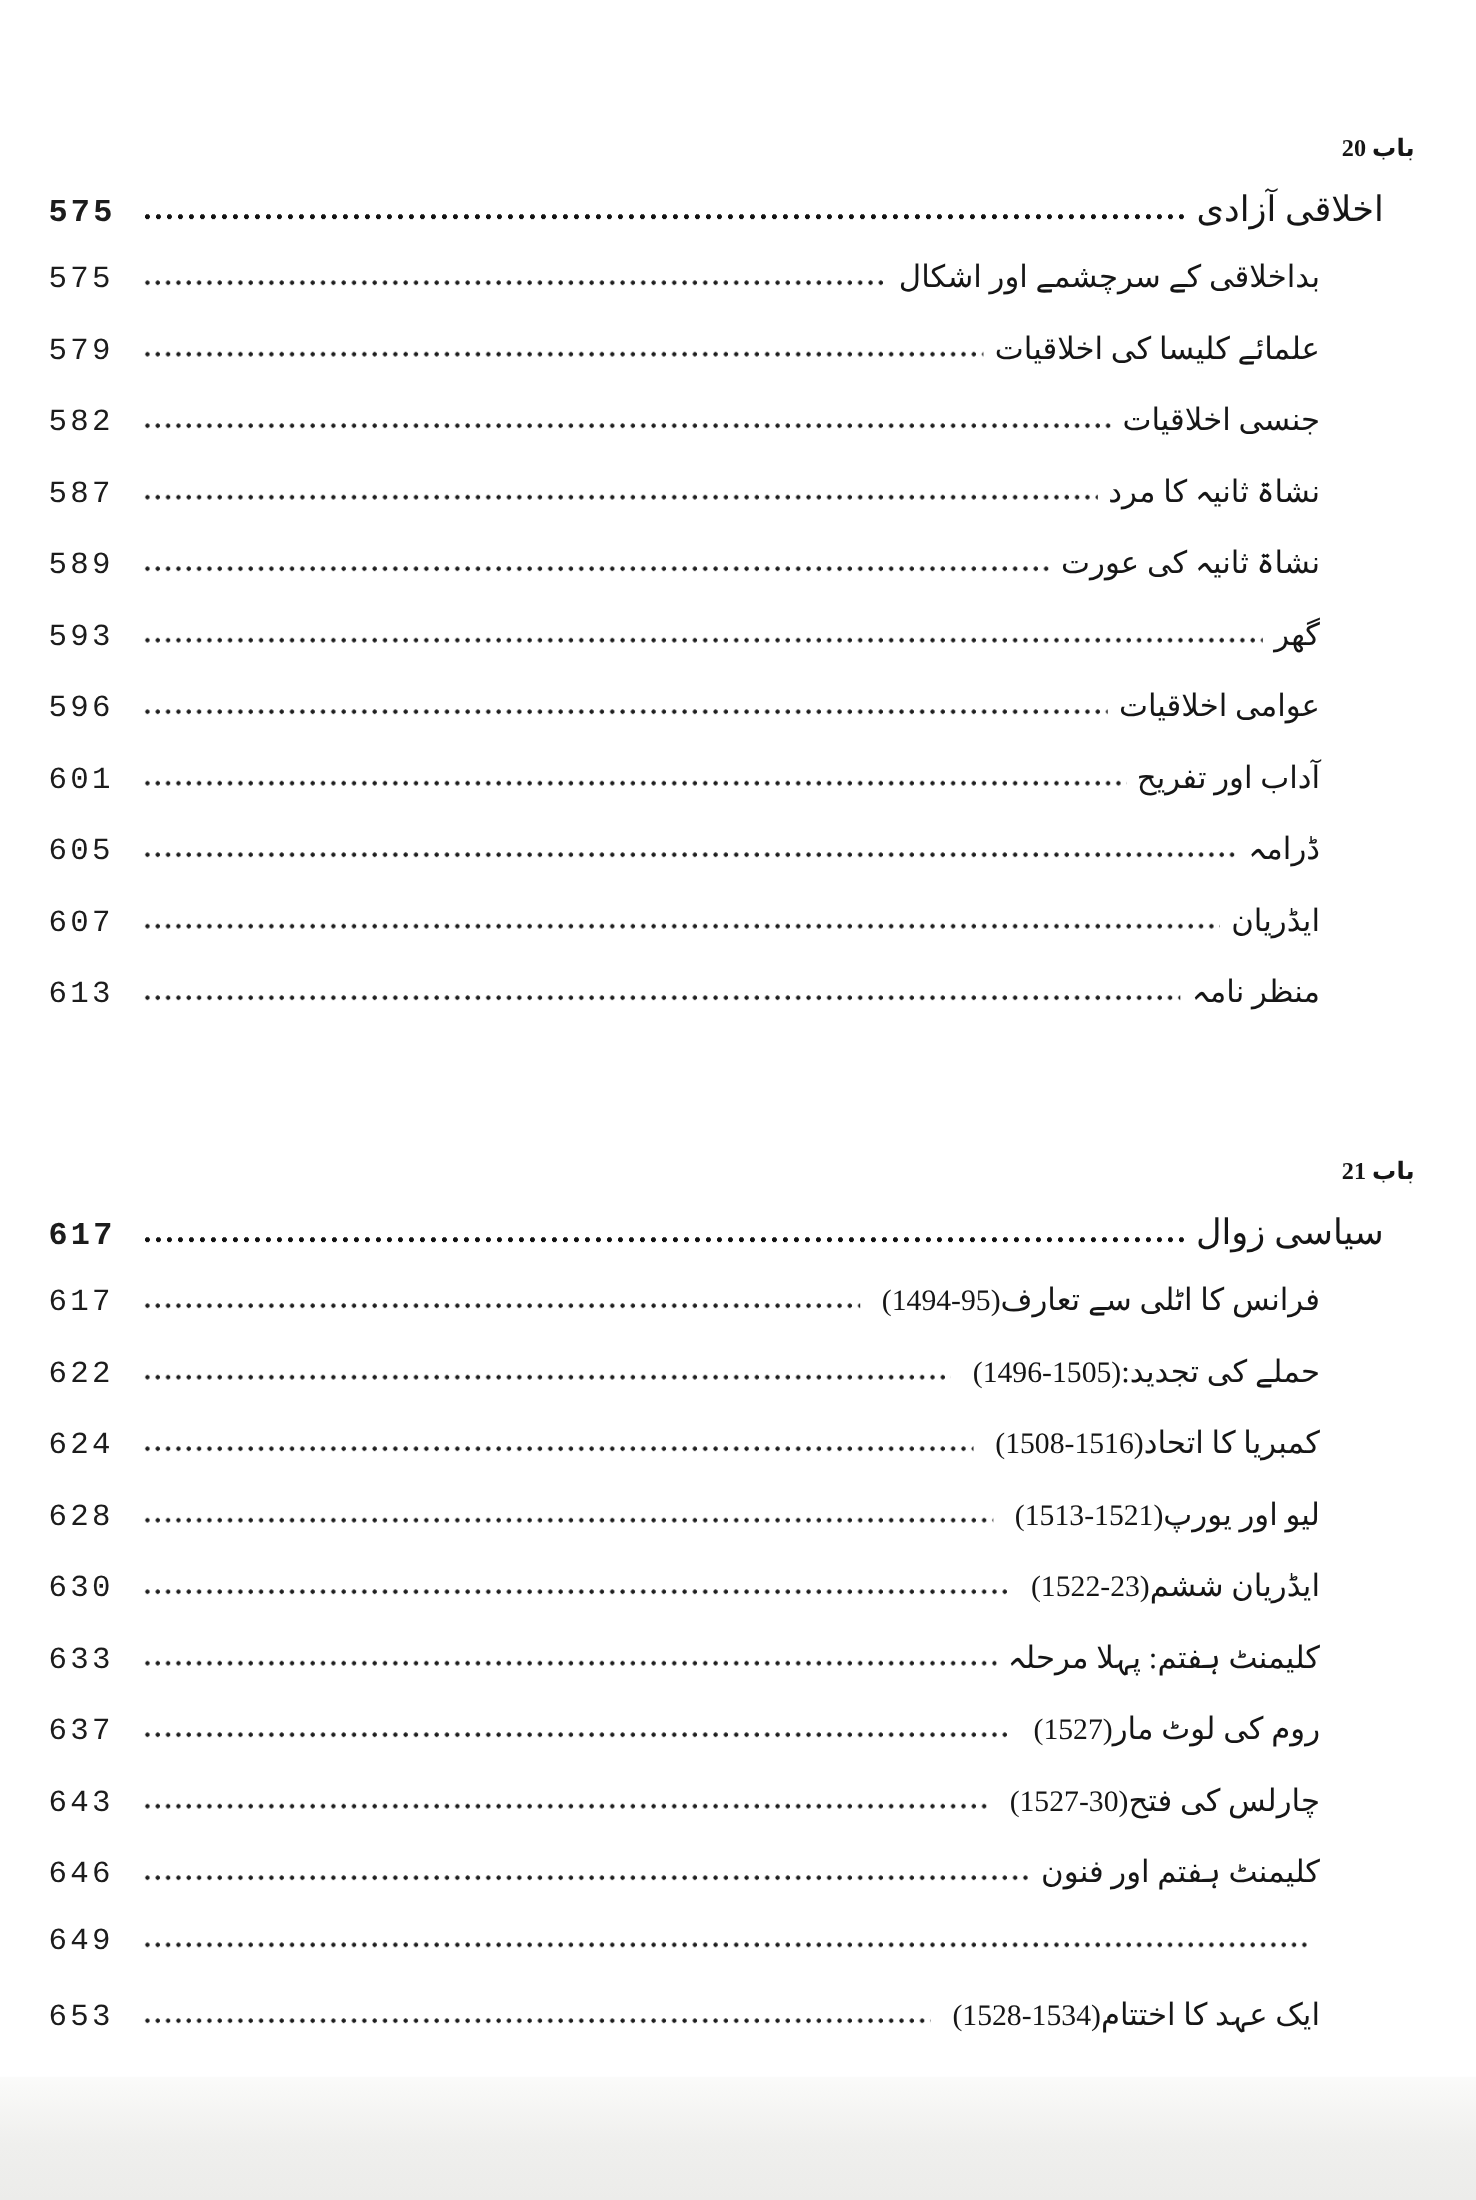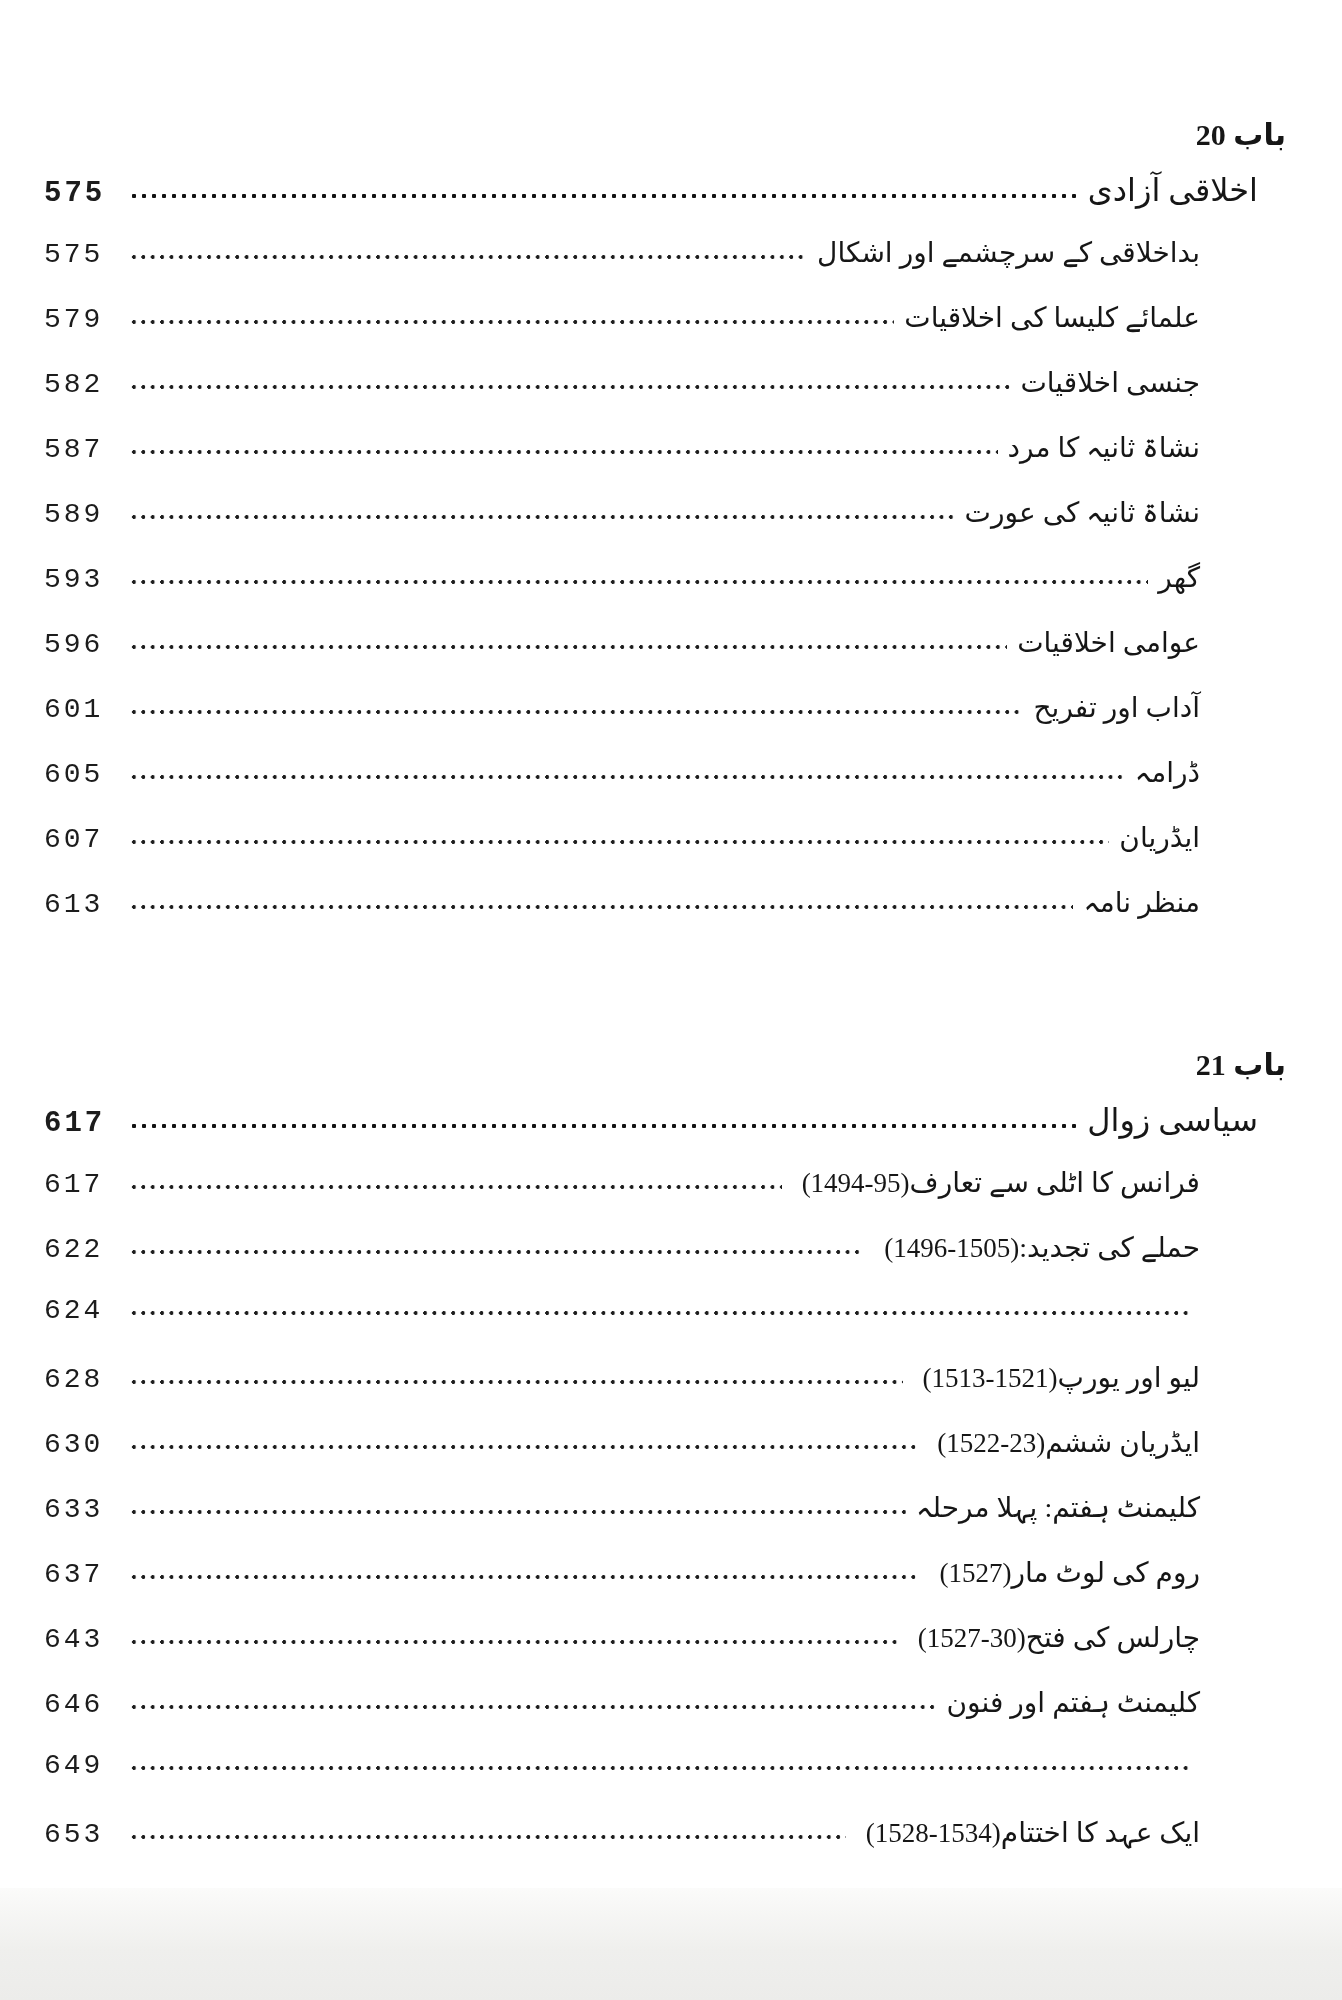--- a/index.html
+++ b/index.html
@@ -11,21 +11,21 @@
     overflow:hidden;
     font-family:"Liberation Serif","DejaVu Sans",serif;
     color:#161616;
   }
   .chapters{padding:0 56px 0 44px;}
   .chapter{direction:rtl;}
   .chapter-20{padding-top:112px;}
   .chapter-21{margin-top:92px;}
   .chapter-header{
     margin:0;
-    font-size:30px;line-height:46px;
+    font-size:22px;line-height:46px;
     font-weight:700;
     text-align:right;
     font-family:"Liberation Serif","DejaVu Sans",serif;
     letter-spacing:1px;
   }
   .row{
     display:flex;direction:rtl;
     align-items:baseline;
     height:65px;
   }
@@ -169,20 +169,21 @@
     <span class="pagenum">617</span>
   </div>
 
   <div class="row entry-row">
     <span class="title"><span class="label">حملے کی تجدید:</span><span class="years" dir="ltr">(1496-1505)</span></span>
     <span class="leader"></span>
     <span class="pagenum">622</span>
   </div>
 
   <div class="row entry-row">
+    <span class="title"><span class="label">کمبریا کا اتحاد</span><span class="years" dir="ltr">(1508-1516)</span></span>
     <span class="leader"></span>
     <span class="pagenum">624</span>
   </div>
 
   <div class="row entry-row">
     <span class="title"><span class="label">لیو اور یورپ</span><span class="years" dir="ltr">(1513-1521)</span></span>
     <span class="leader"></span>
     <span class="pagenum">628</span>
   </div>
 

